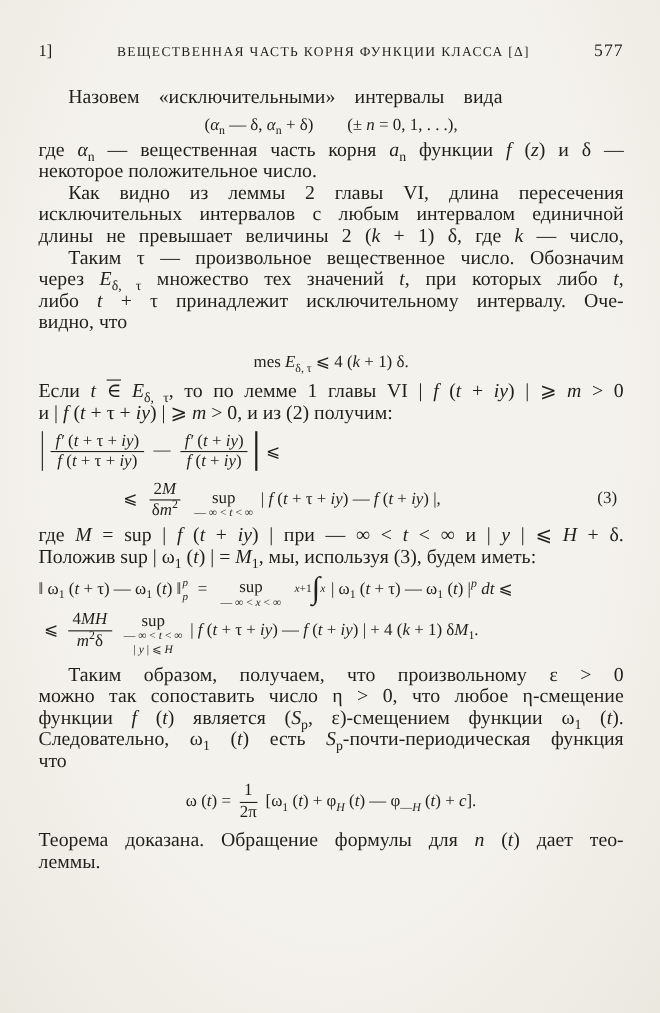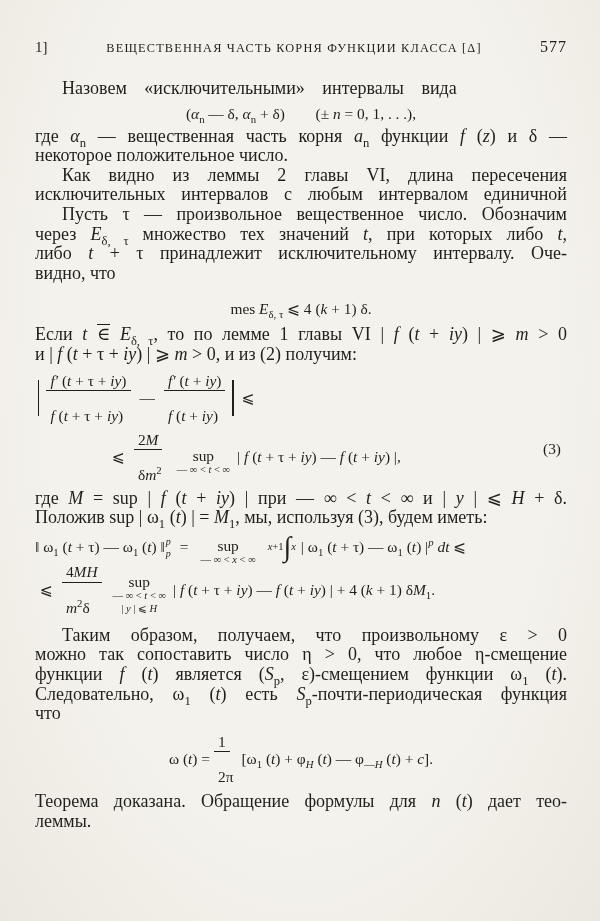--- a/index.html
+++ b/index.html
@@ -21,21 +21,21 @@
   .j{text-align:justify;text-align-last:justify;}
   .ind{text-indent:27px;}
   .ws{word-spacing:13px;}
   .eqc{font-size:15.4px;text-align:center;}
   sub,sup{line-height:0;font-size:70%;}
   i{font-style:italic;}
   .ov{display:inline-block;border-top:1px solid #211f1c;line-height:1;}
   
   .row{display:flex;align-items:center;line-height:normal;}
   .row>span{white-space:nowrap;}
-  .frac{display:inline-flex;flex-direction:column;align-items:flex-start;margin:0 4px;gap:16px;}
+  .frac{display:inline-flex;flex-direction:column;align-items:center;margin:0 4px;}
   .frac .num,.frac .den{font-size:15.4px;line-height:1.12;padding:0 4px;white-space:nowrap;}
   .frac .num{border-bottom:1px solid #211f1c;padding-bottom:1px;}
   .bigbar{display:inline-block;width:1.4px;height:36px;background:#211f1c;margin:0 3px;}
   .op{margin:0 5px;font-size:15.4px;}
   .supop{display:inline-flex;flex-direction:column;align-items:center;margin:0 7px;transform:translateY(5px);}
   .supop .supname{font-size:15.4px;line-height:1;}
   .supop .lim{font-size:10.5px;line-height:1.25;white-space:nowrap;}
   .intblk{display:inline-flex;align-items:center;margin:0 5px;line-height:1;}
   .intblk .ilim{font-size:10.5px;line-height:1.1;}
   .intblk .isign{font-size:28px;line-height:.85;}
@@ -73,24 +73,25 @@
     </div>
 
     <div>
       <div class="ln j">где <i>α</i><sub>n</sub> — вещественная часть корня <i>a</i><sub>n</sub> функции <i>f</i> (<i>z</i>) и δ —</div>
       <div class="ln">некоторое положительное число.</div>
     </div>
 
     <div>
       <div class="ln ind j">Как видно из леммы 2 главы VI, длина пересечения</div>
       <div class="ln j">исключительных интервалов с любым интервалом единичной</div>
+      <div class="ln j">длины не превышает величины 2 (<i>k</i> + 1) δ, где <i>k</i> — число,</div>
     </div>
 
     <div>
-      <div class="ln ind j">Пусть τ — произвольное вещественное число. Обозначим</div>
+      <div class="ln ind j">Таким τ — произвольное вещественное число. Обозначим</div>
       <div class="ln j">через <i>E</i><sub>δ, τ</sub> множество тех значений <i>t</i>, при которых либо <i>t</i>,</div>
       <div class="ln j">либо <i>t</i> + τ принадлежит исключительному интервалу. Оче-</div>
       <div class="ln">видно, что</div>
     </div>
 
     <div class="eqc eqmes">
       <span>mes <i>E</i><sub>δ, τ</sub> ⩽ 4 (<i>k</i> + 1) δ.</span>
     </div>
 
     <div>

